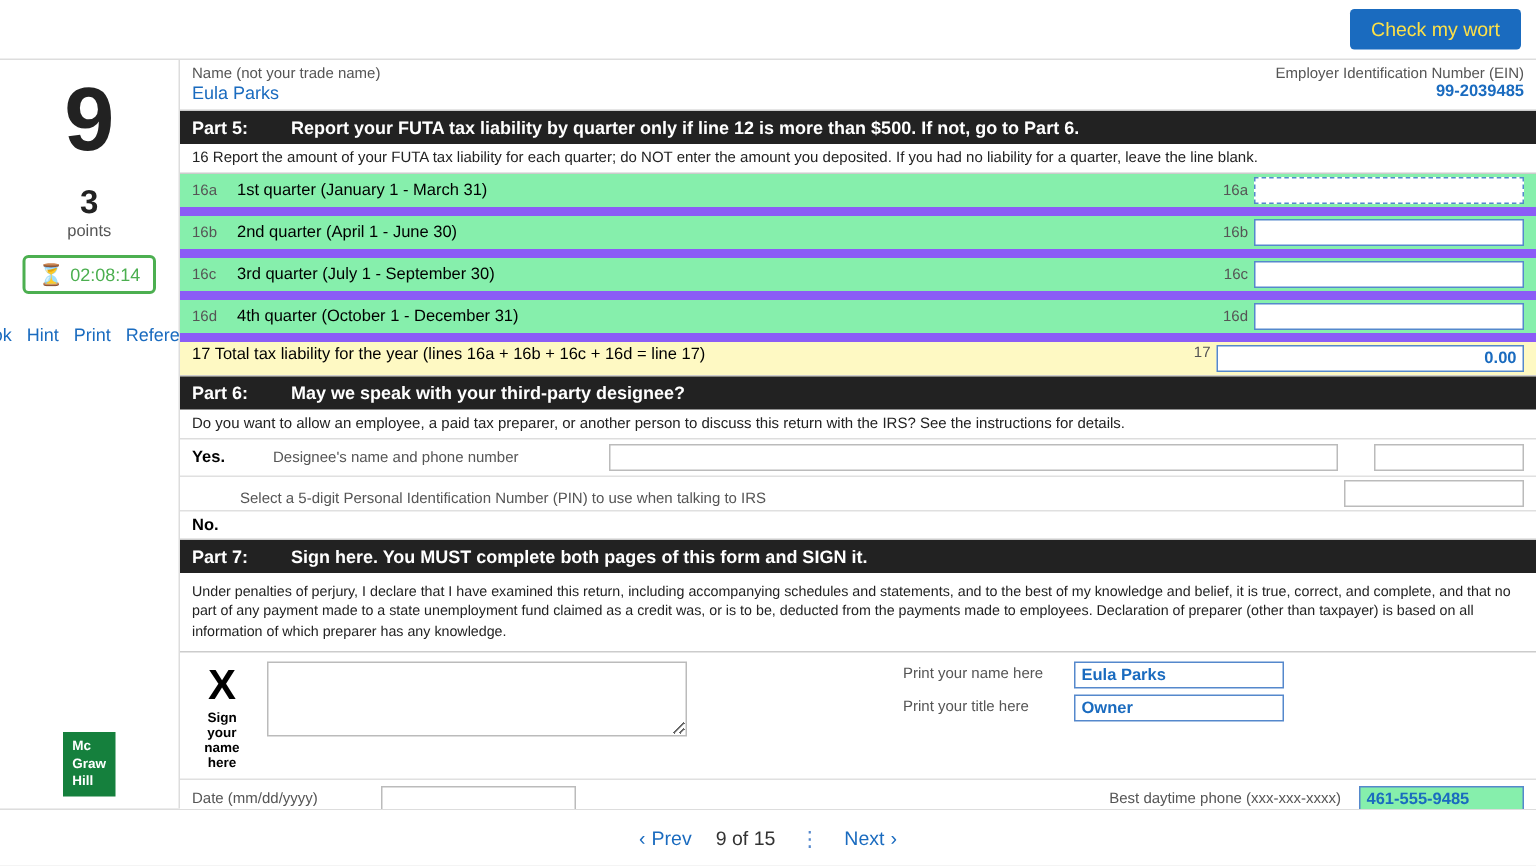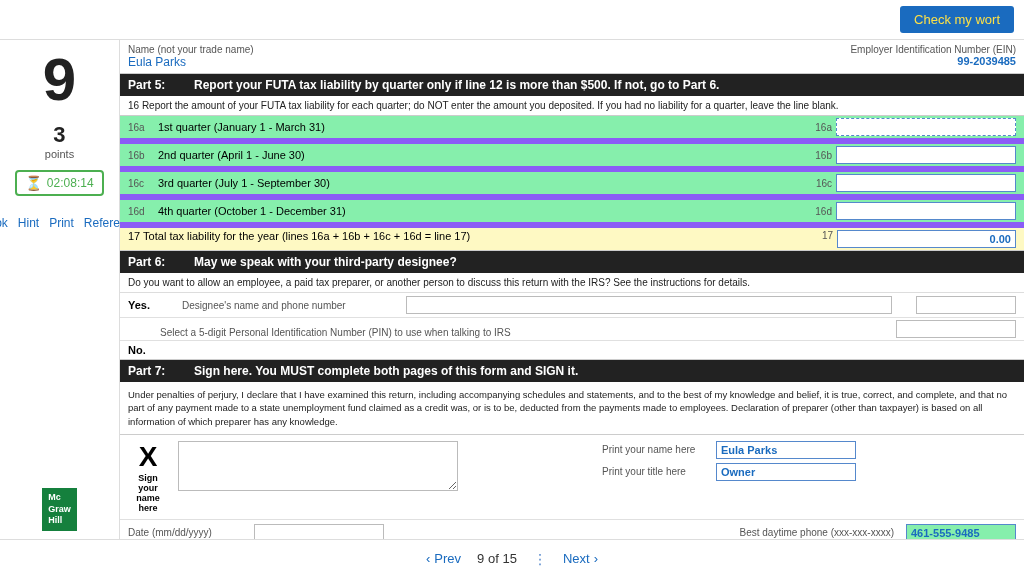--- a/index.html
+++ b/index.html
@@ -169,21 +169,21 @@
 
     .total-row {
       display: flex;
       padding: 2px 8px;
       border-bottom: 1px solid #ccc;
       background: #fef9c3;
     }
     .total-desc { flex: 1; font-size: 11px; }
     .total-linelabel { width: 25px; font-size: 10px; color: #555; text-align: right; padding-right: 4px; }
     .total-input {
-      width: 179px;
+      width: 205px;
       border: 1px solid #5588cc;
       padding: 2px 4px;
       font-size: 11px;
       color: #1a6bbf;
       font-weight: bold;
       text-align: right;
       background: #fff;
     }
 
     

